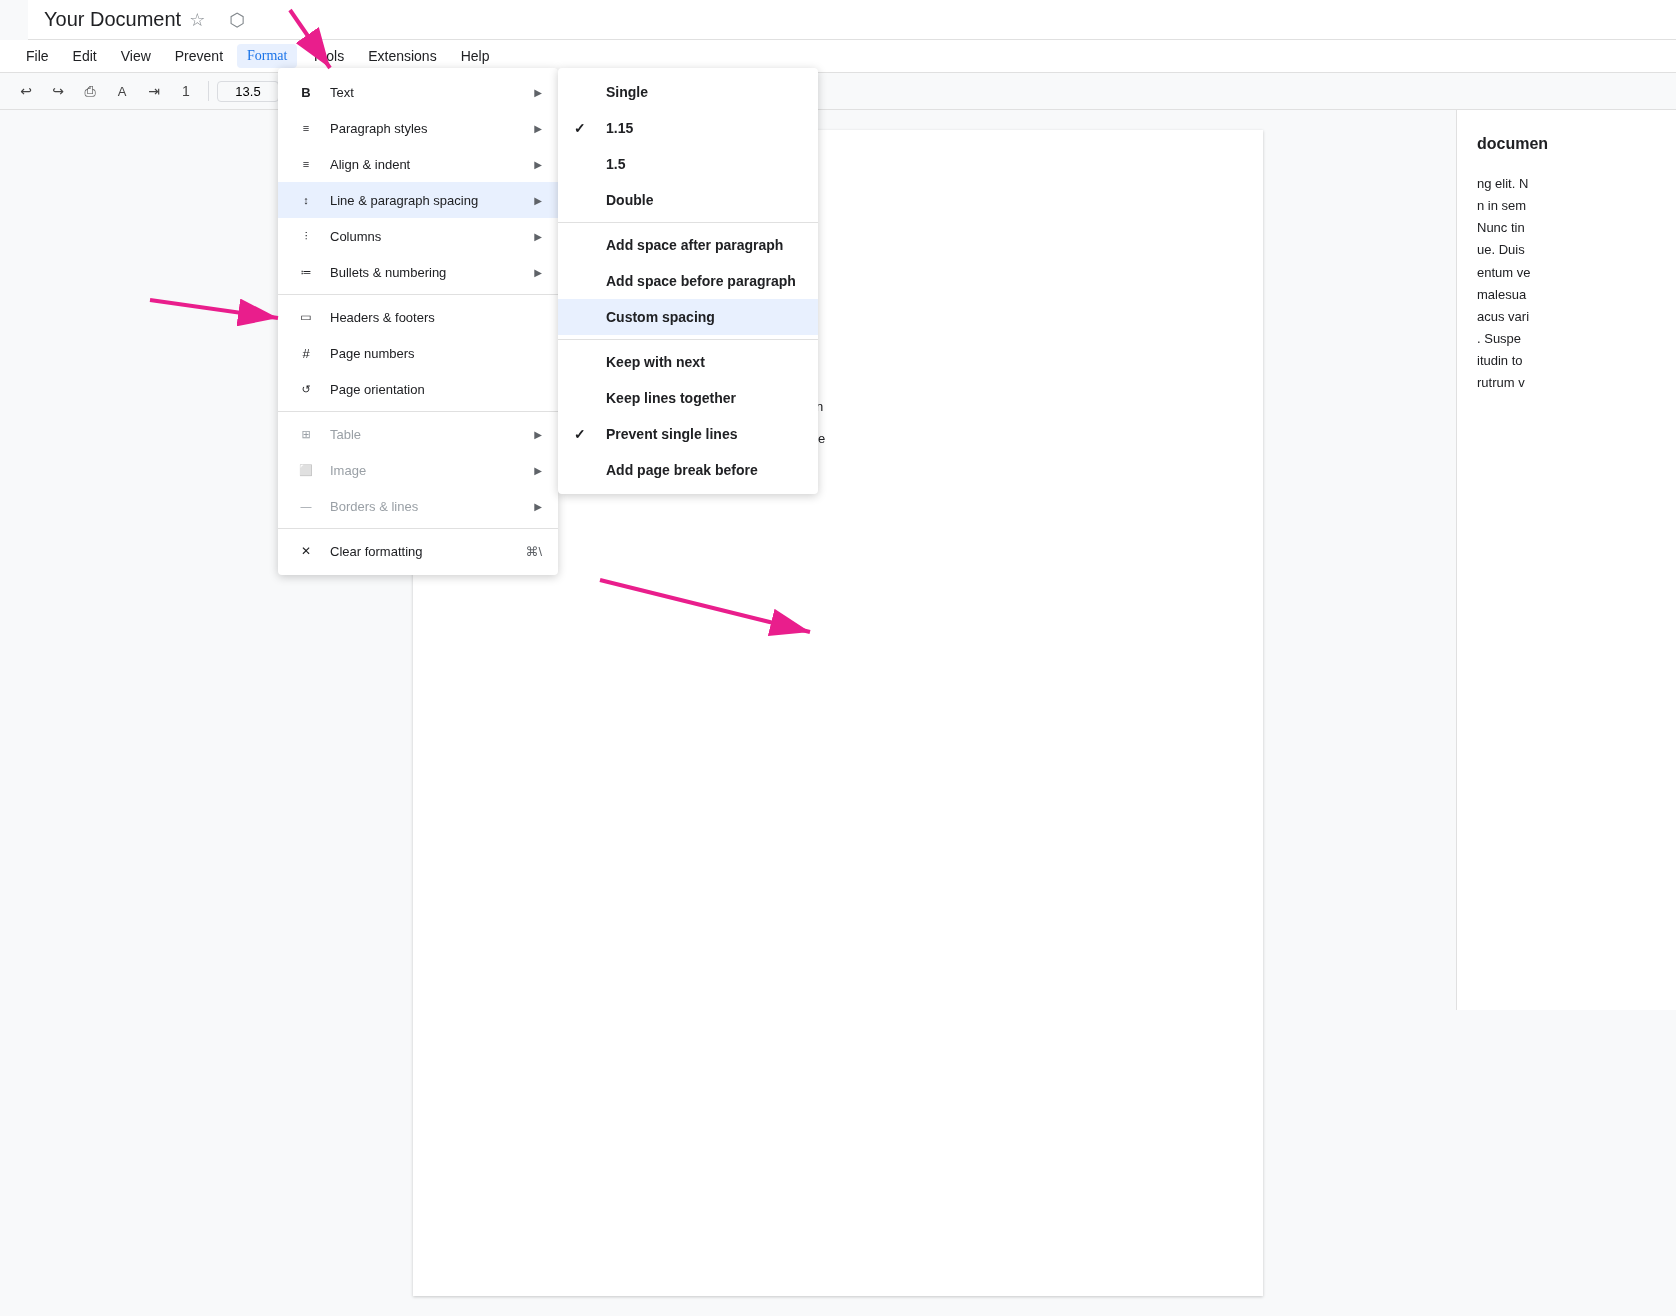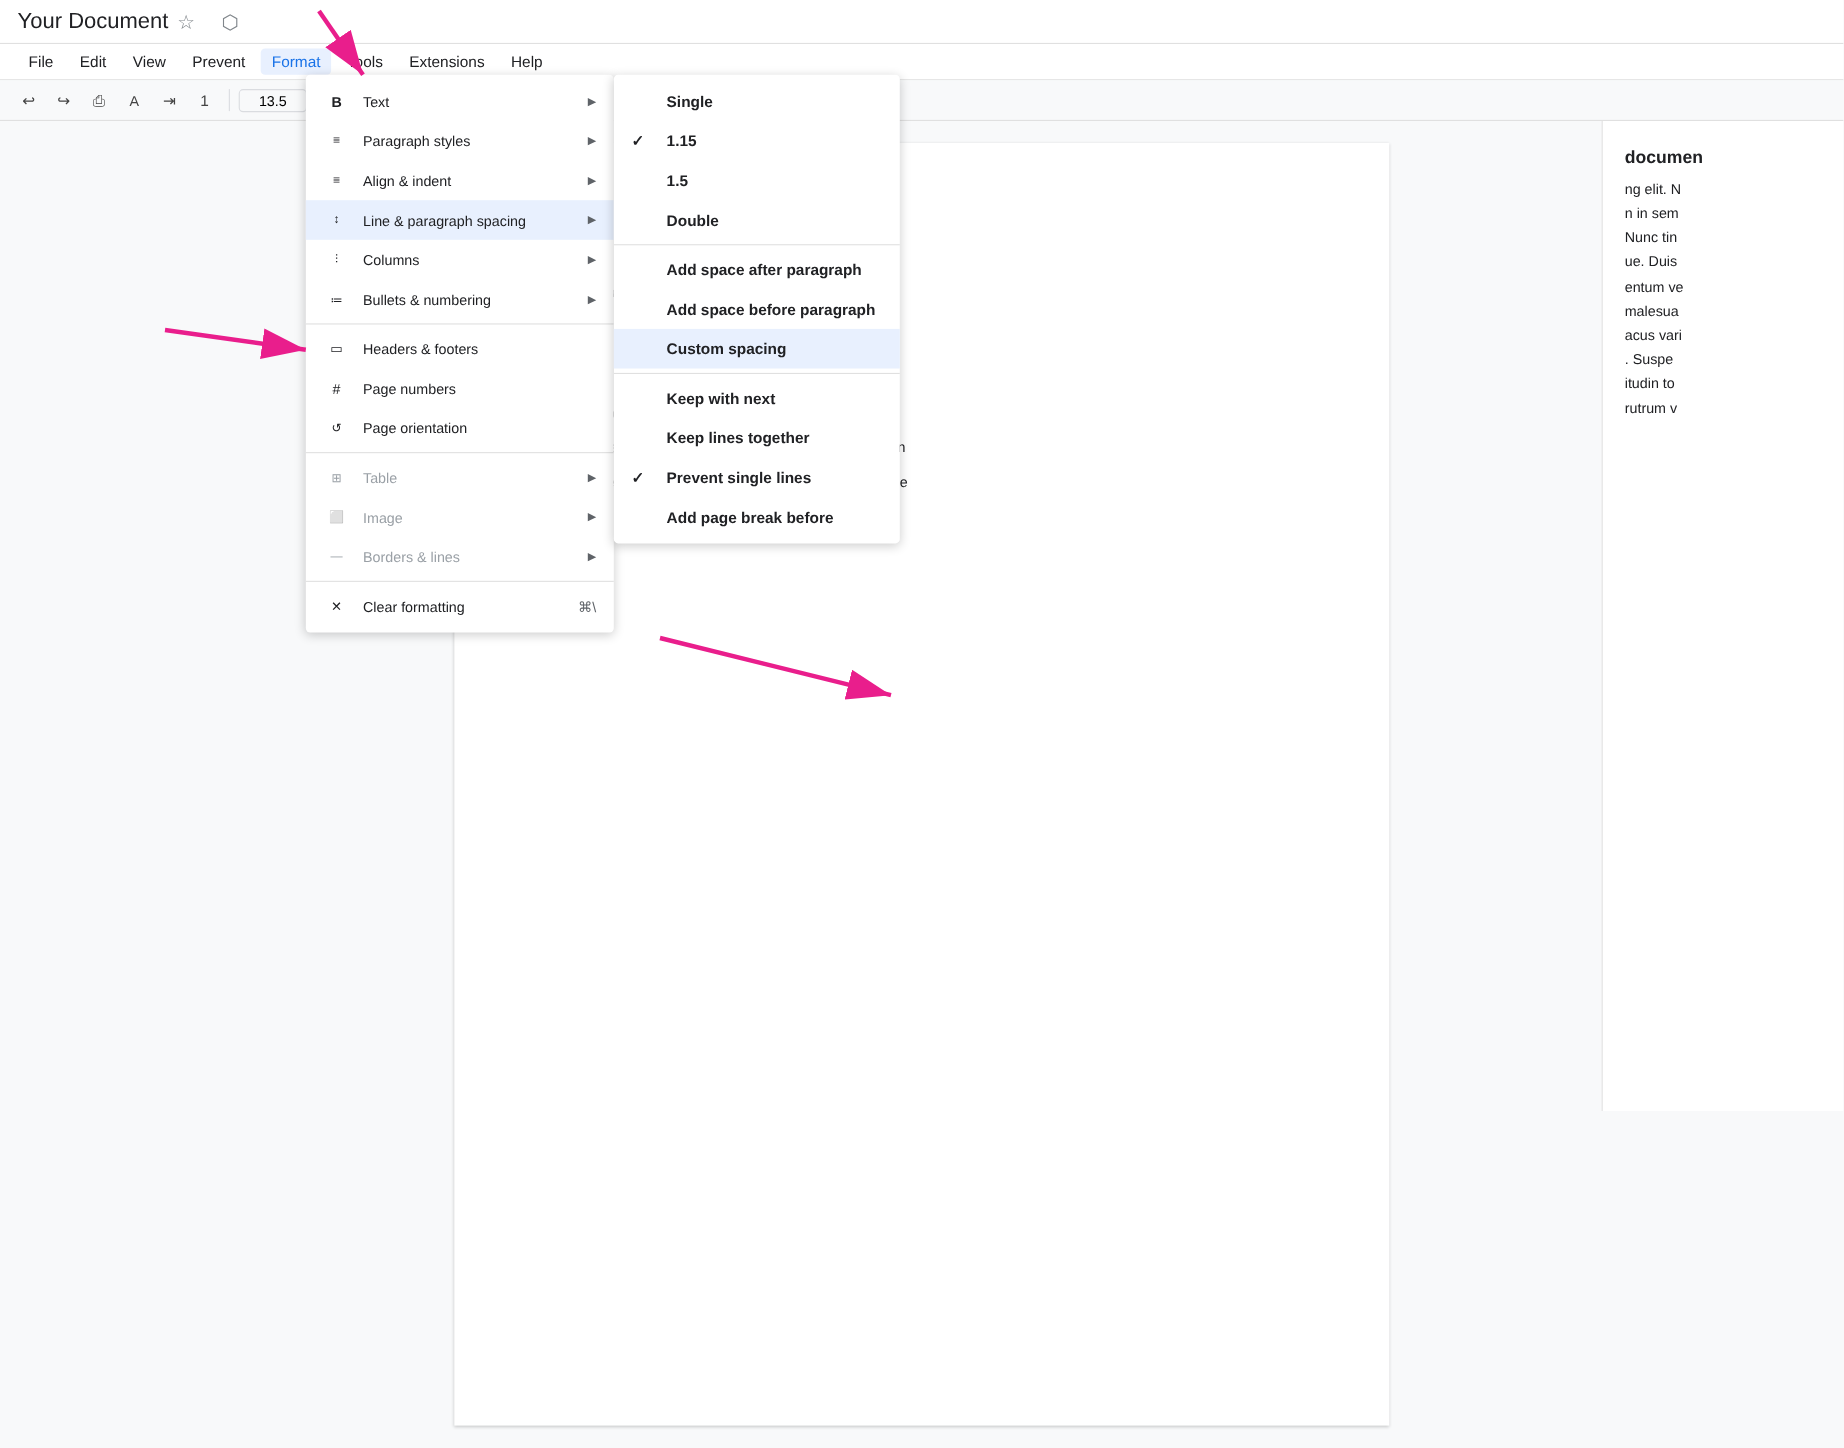--- a/index.html
+++ b/index.html
@@ -13,20 +13,21 @@
     }
 
     
     .title-bar {
       background: #fff;
       padding: 8px 16px;
       display: flex;
       align-items: center;
       gap: 8px;
       border-bottom: 1px solid #e0e0e0;
+      margin-left: 28px;
     }
     .doc-title {
       font-size: 20px;
       font-weight: 500;
       color: #202124;
     }
     .title-icon {
       color: #80868b;
       font-size: 18px;
       cursor: pointer;
@@ -43,20 +44,21 @@
     }
     .menu-item {
       padding: 4px 10px;
       font-size: 14px;
       color: #202124;
       cursor: pointer;
       border-radius: 4px;
     }
     .menu-item:hover, .menu-item.active {
       background: #e8eaed;
+      font-family: Liberation Serif, serif;
     }
     .menu-item.active {
       background: #e8f0fe;
       color: #1a73e8;
     }
 
     
     .toolbar {
       background: #f8f9fa;
       padding: 4px 12px;
@@ -280,21 +282,21 @@
       <p style="font-style:italic; font-size:13px;">ings you add to the document w<br>ar here.</p>
       <br><br><br>
       <p>ut malesuada el</p>
       <p>convallis vel lacus at vehicula. Donec emortur massa non</p>
       <p>scelerisque sem hendrerit. Vivamus vel est et augue pelle</p>
     </div>
   </div>
 
   <div style="position:absolute; right:0; top:0; width:220px; height:900px; background:#fff; padding: 20px 20px; overflow:hidden; border-left:1px solid #e0e0e0;">
     <div style="font-size:13px; color:#202124; line-height:1.7;">
-      <div style="font-weight:bold; font-size:16px; margin-bottom:4px;">documen</div>
+      <div style="font-weight:bold; font-size:16px; margin-bottom:16px;">documen</div>
       <div>ng elit. N</div>
       <div>n in sem</div>
       <div>Nunc tin</div>
       <div>ue. Duis</div>
       <div>entum ve</div>
       <div>malesua</div>
       <div>acus vari</div>
       <div>. Suspe</div>
       <div>itudin to</div>
       <div>rutrum v</div>

